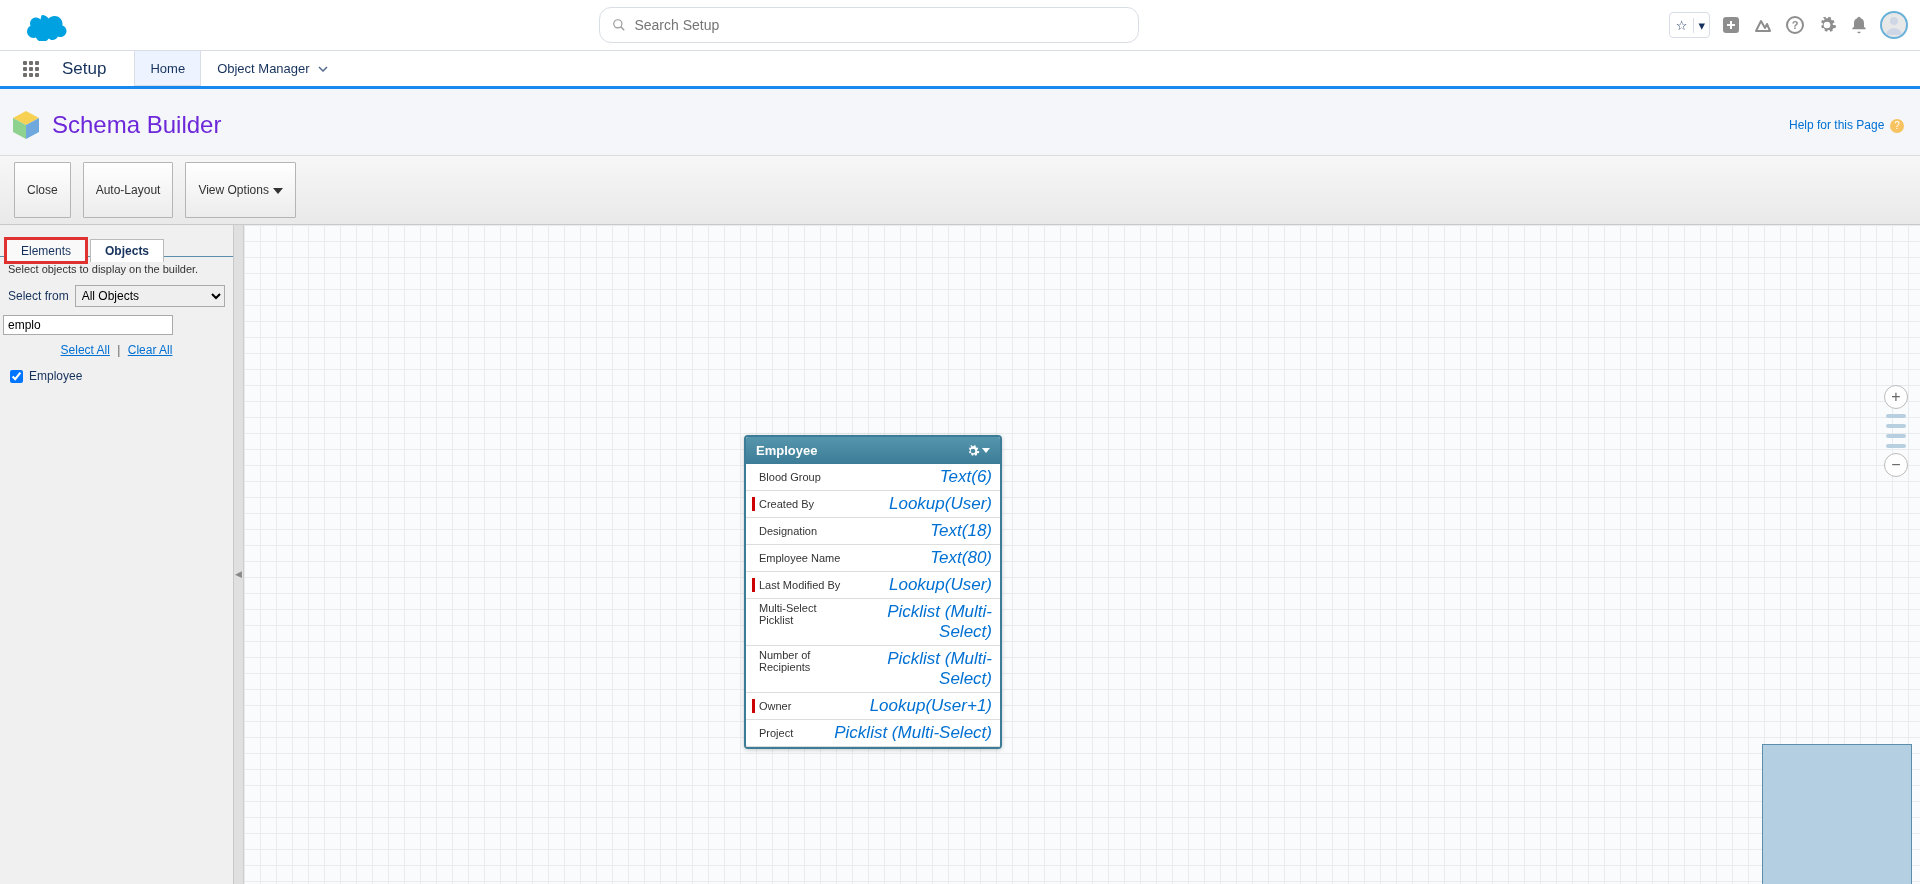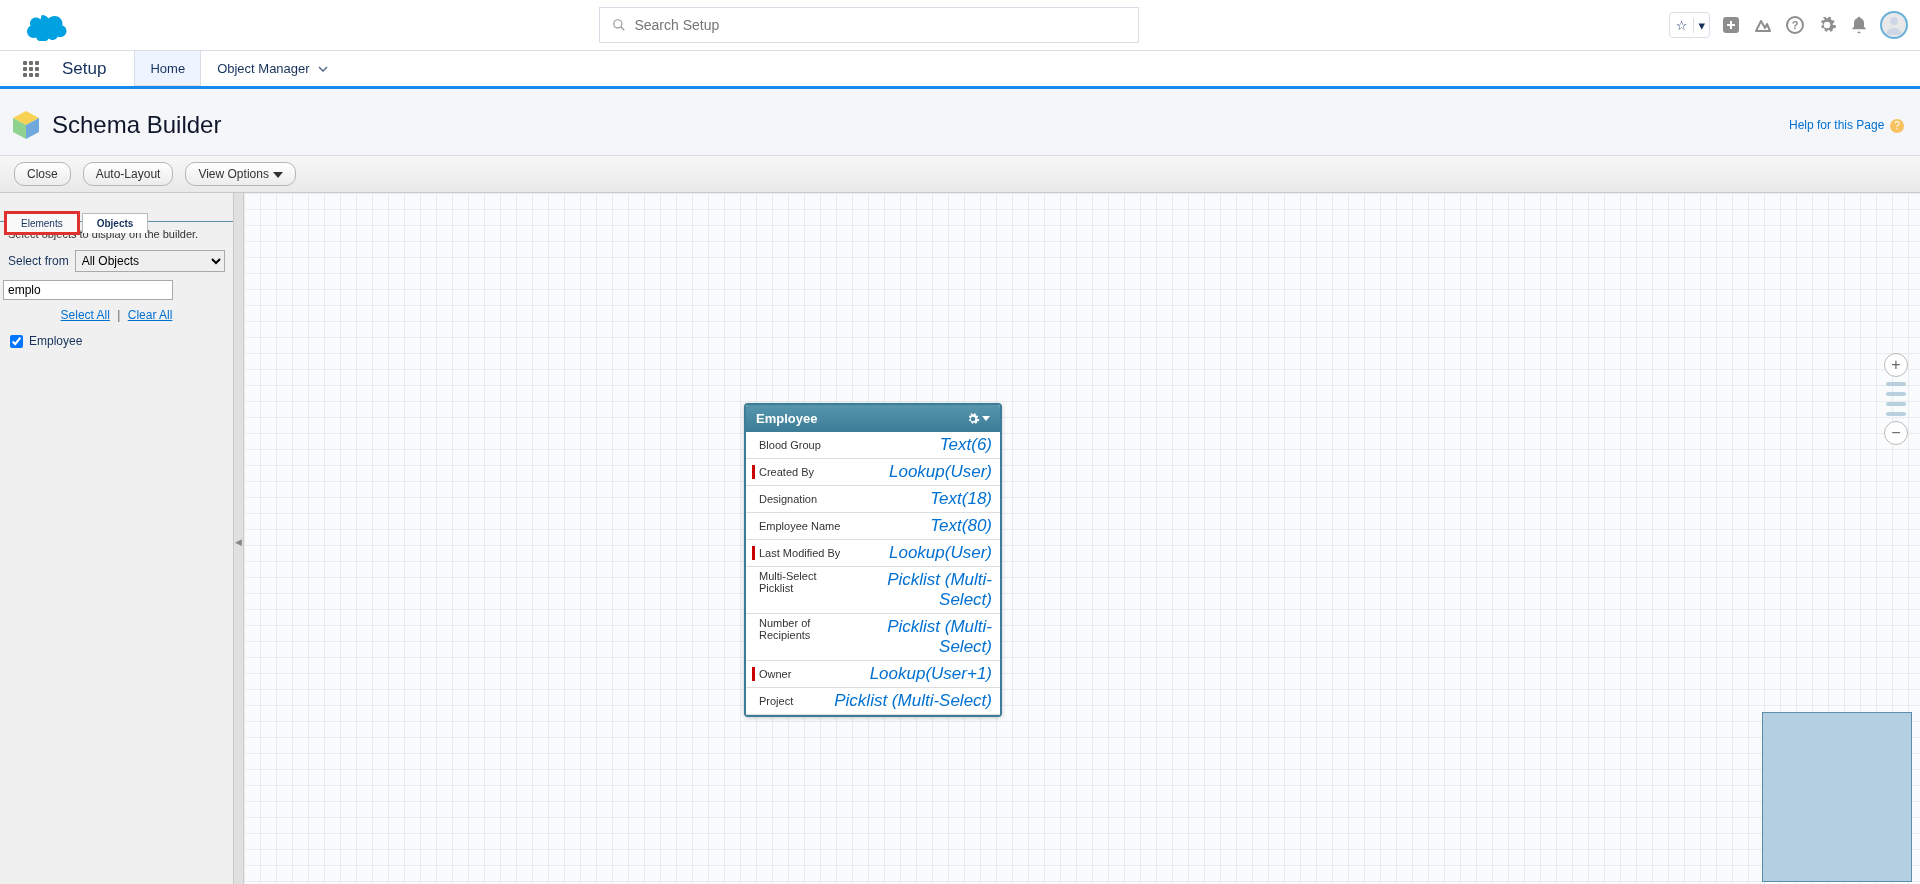--- a/index.html
+++ b/index.html
@@ -3,21 +3,21 @@
 <meta charset="utf-8">
 <style>
 * { box-sizing: border-box; margin: 0; padding: 0; }
 body { font-family: Arial, Helvetica, sans-serif; font-size: 13px; color: #16325c; background: #fff; overflow: hidden; }
 
 
 .global-header { display: flex; align-items: center; height: 51px; border-bottom: 1px solid #d8dde6; padding: 0 12px; }
 .cloud-logo { width: 48px; height: 32px; margin-left: 10px; }
 .cloud-logo svg { width: 100%; height: 100%; }
 .search-wrap { flex: 1; display: flex; justify-content: center; }
-.search-box { width: 540px; height: 36px; border: 1px solid #d8dde6; border-radius: 0; display: flex; align-items: center; padding: 0 12px; color: #54698d; }
+.search-box { width: 540px; height: 36px; border: 1px solid #d8dde6; border-radius: 12px; display: flex; align-items: center; padding: 0 12px; color: #54698d; }
 .search-box input { border: none; outline: none; flex: 1; font-size: 14px; color: #54698d; margin-left: 8px; background: transparent; }
 .header-utilities { display: flex; align-items: center; gap: 10px; }
 .util-btn { width: 22px; height: 22px; display: flex; align-items: center; justify-content: center; color: #706e6b; cursor: pointer; }
 .favorite-btn { display: flex; border: 1px solid #d8dde6; border-radius: 4px; height: 26px; align-items: center; }
 .favorite-btn .star { padding: 0 6px; border-right: 1px solid #d8dde6; }
 .favorite-btn .drop { padding: 0 4px; }
 .avatar { width: 28px; height: 28px; border-radius: 50%; border: 2px solid #69b1d8; background: #e8e8e8; display: flex; align-items: center; justify-content: center; overflow: hidden; }
 
 
 .context-bar { display: flex; align-items: stretch; height: 38px; border-bottom: 3px solid #1589ee; }
@@ -26,34 +26,34 @@
 .waffle-grid span { background: #706e6b; border-radius: 1px; }
 .app-name { display: flex; align-items: center; font-size: 17px; color: #16325c; padding-right: 28px; }
 .nav-item { display: flex; align-items: center; padding: 0 15px; font-size: 13px; color: #16325c; cursor: pointer; border: 1px solid transparent; }
 .nav-item.active { background: #eef4ff; border: 1px solid #d8dde6; border-top: none; }
 .nav-item .down { margin-left: 8px; }
 
 
 .page-hdr { background: #f4f6f9; border-bottom: 1px solid #dcdcdc; padding: 20px 16px 0 10px; display: flex; align-items: center; justify-content: space-between; position: relative; }
 .page-hdr-left { display: flex; align-items: center; gap: 10px; }
 .cube-icon { width: 32px; height: 32px; }
-.page-title { font-size: 24px; color: #0f172a; font-weight: normal; }
+.page-title { font-size: 24px; color: #6d28d9; font-weight: normal; }
 .help-link { color: #0070d2; font-size: 12px; }
 .help-dot { display:inline-block; width:14px; height:14px; background:#f7c260; border-radius:50%; color:#fff; font-size:10px; text-align:center; line-height:14px; margin-left:2px; }
 
 
 .builder-toolbar { background: linear-gradient(#f7f7f7, #e9e9e9); border-bottom: 1px solid #c9c9c9; padding: 6px 14px; display: flex; gap: 12px; }
-.btn { background: linear-gradient(#fff, #ececec); border: 1px solid #b5b5b5; border-radius: 10px; padding: 4px 12px; font-size: 12px; cursor: pointer; color: #333; }
+.btn { background: linear-gradient(#fff, #ececec); border: 1px solid #b5b5b5; border-radius: 1px; padding: 20px 12px; font-size: 12px; cursor: pointer; color: #333; }
 .btn .caret { display:inline-block; margin-left:4px; width:0; height:0; border-left:5px solid transparent; border-right:5px solid transparent; border-top:6px solid #333; vertical-align: middle;}
 
 
 .builder-body { display: flex; height: calc(100vh - 51px - 38px - 64px - 34px); position: relative; }
 .sidebar { width: 234px; background: #f0f0f0; border-right: 1px solid #c9c9c9; display: flex; flex-direction: column; }
 .sidebar-tabs { display: flex; padding: 8px 6px 0 6px; border-bottom: 1px solid #5b8eab; gap:4px;}
-.side-tab { border: 1px solid #bbb; border-bottom: none; padding: 4px 14px; background: #f9f9f9; font-size: 10px; cursor: pointer; position:relative; top:12px;}
+.side-tab { border: 1px solid #bbb; border-bottom: none; padding: 4px 14px; background: #f9f9f9; font-size: 12px; cursor: pointer; position:relative; top:6px;}
 .side-tab.active { background: #fff; font-weight: bold; }
 .side-tab.highlighted { outline: 3px solid #e03131; outline-offset: -1px; }
 .sidebar-instructions { font-size: 11px; color: #333; padding: 6px 8px; }
 .select-row { display: flex; align-items: center; gap: 6px; padding: 4px 8px; font-size: 12px; }
 .select-row select { flex:1; border:1px solid #aaa; font-size:12px; padding:2px;}
 .filter-input { margin: 4px 3px; }
 .filter-input input { width: 170px; border:1px solid #aaa; padding:2px 4px; font-size:12px; }
 .link-row { text-align:center; padding: 4px 10px; font-size:12px; }
 .link-row a { color: #0070d2; text-decoration: underline; cursor: pointer; }
 .link-row .sep { margin: 0 4px; color:#666;}

